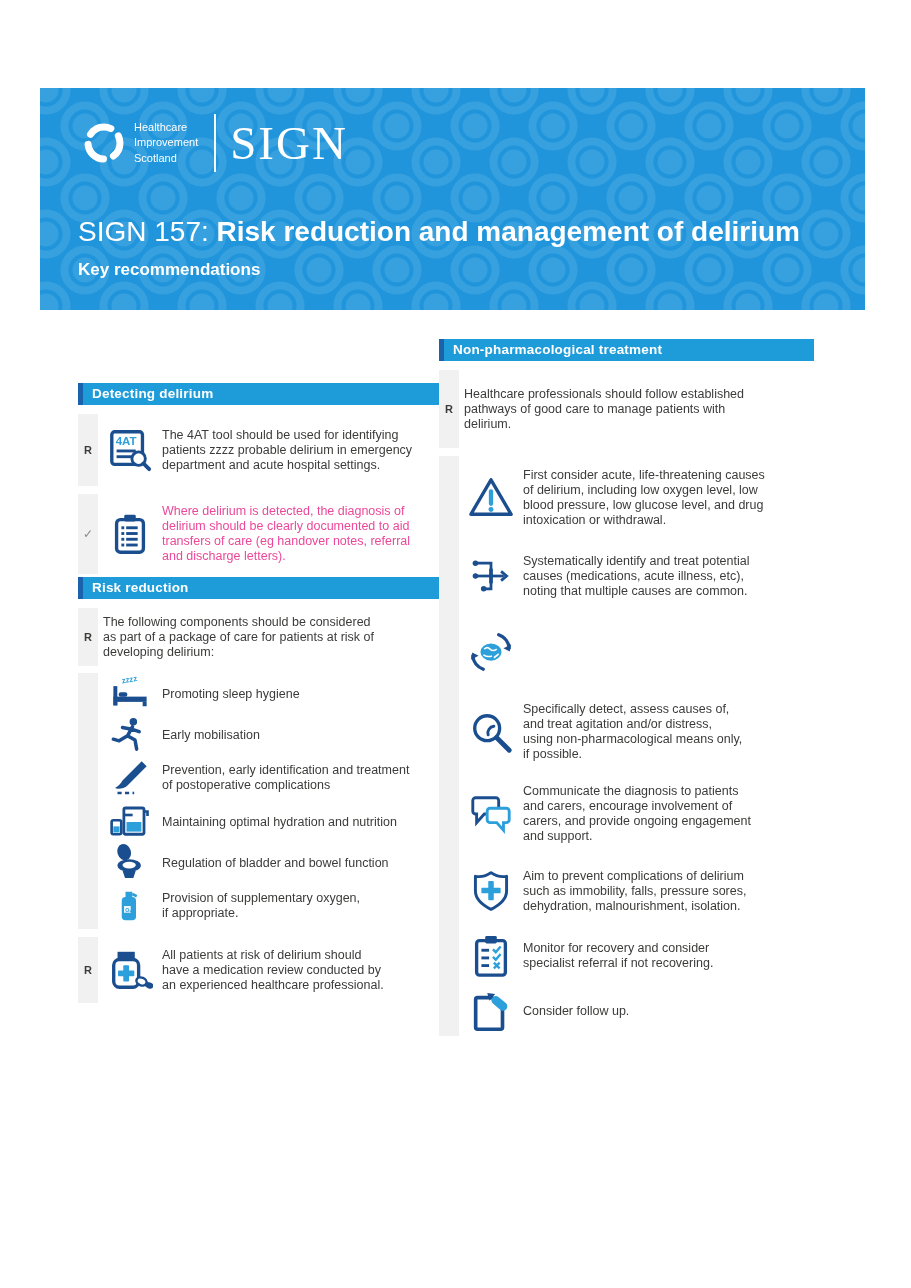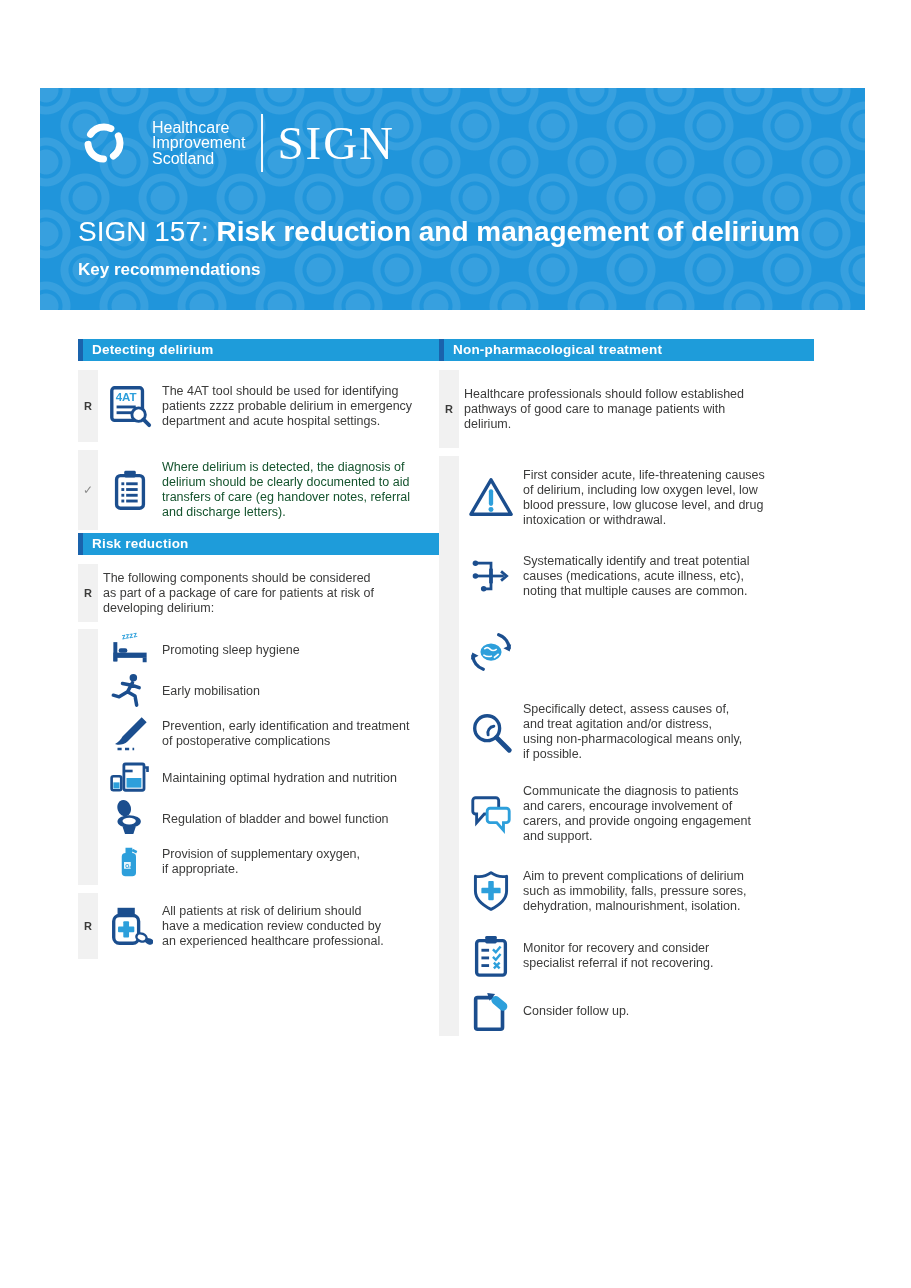--- a/index.html
+++ b/index.html
@@ -9,42 +9,42 @@
   .banner{position:absolute;left:40px;top:88px;width:825px;height:222px;color:#fff;
     background-color:#2095DB;
     background-image:
       radial-gradient(circle, rgba(255,255,255,0.10) 0 12px, rgba(32,149,219,0) 13px),
       radial-gradient(circle, rgba(32,149,219,0) 0 16px, rgba(255,255,255,0.10) 17px 24px, rgba(32,149,219,0) 25px),
       radial-gradient(circle, rgba(255,255,255,0.10) 0 12px, rgba(32,149,219,0) 13px),
       radial-gradient(circle, rgba(32,149,219,0) 0 16px, rgba(255,255,255,0.10) 17px 24px, rgba(32,149,219,0) 25px);
     background-size:78px 72px,78px 72px,78px 72px,78px 72px;
     background-position:6px 2px,6px 2px,45px 38px,45px 38px;}
   .logo-row{position:absolute;left:38px;top:26px;display:flex;align-items:center;}
-  .org-name{margin-left:22px;font-size:16px;line-height:15.5px;font-weight:400;}
+  .org-name{margin-left:4px;font-size:11px;line-height:15.5px;font-weight:400;}
   .logo-divider{width:2px;height:58px;background:rgba(255,255,255,0.95);margin:0 14px 0 16px;}
   .wordmark{font-family:"Liberation Serif", serif;font-size:47px;line-height:50px;
             letter-spacing:2px;font-weight:500;}
   .banner-title{position:absolute;left:38px;top:128px;font-size:28px;white-space:nowrap;}
   .banner-title .bold{font-weight:700;}
   .banner-subtitle{position:absolute;left:38px;top:172px;font-size:17px;font-weight:700;}
   
   .col{position:absolute;top:339px;width:375px;}
-  .col-left{left:78px;} .col-right{left:439px;}
+  .col-left{left:78px;margin-top:44px;} .col-right{left:439px;}
   .bar{height:22px;background:#1E9CDA;border-left:5px solid #1A63AC;box-sizing:border-box;
        color:#fff;font-weight:700;font-size:13.5px;line-height:22px;padding-left:9px;
        letter-spacing:0.2px;margin-bottom:9px;}
   .item{display:flex;align-items:stretch;}
   .strip{flex:0 0 20px;background:#F1F1F1;display:flex;align-items:center;justify-content:center;
          font-size:11px;font-weight:700;color:#3B3B3A;}
   .strip.check{font-weight:400;font-size:12px;color:#8C8C8B;}
   .icon-cell{flex:0 0 64px;display:flex;align-items:center;justify-content:center;}
   .text-cell{flex:1;display:flex;align-items:center;font-size:12.5px;line-height:15px;}
   .text-cell span{white-space:pre-line;}
   .no-icon{padding-left:5px;}
-  .muted{color:#14532d;}
+  .muted{color:#ec4899;}
   
   .mb8{margin-bottom:8px}.mb3{margin-bottom:3px}.mb7{margin-bottom:7px}.mt8{margin-top:8px}
   .h72{min-height:72px}.h80{min-height:80px}.h58{min-height:58px}.h66{min-height:66px}
   .s40{min-height:40px}.s46{min-height:46px}
   .r78{min-height:78px}.r84{min-height:84px}.r72{min-height:72px}.r80{min-height:80px}
   .r70{min-height:70px}.r60{min-height:60px}.r50{min-height:50px}
   svg{display:block;}
 </style>
 </head>
 <body>

